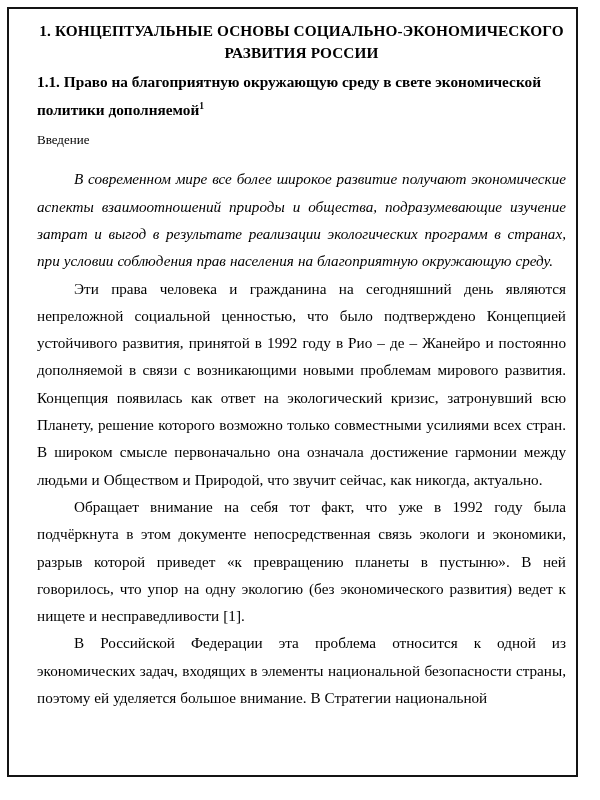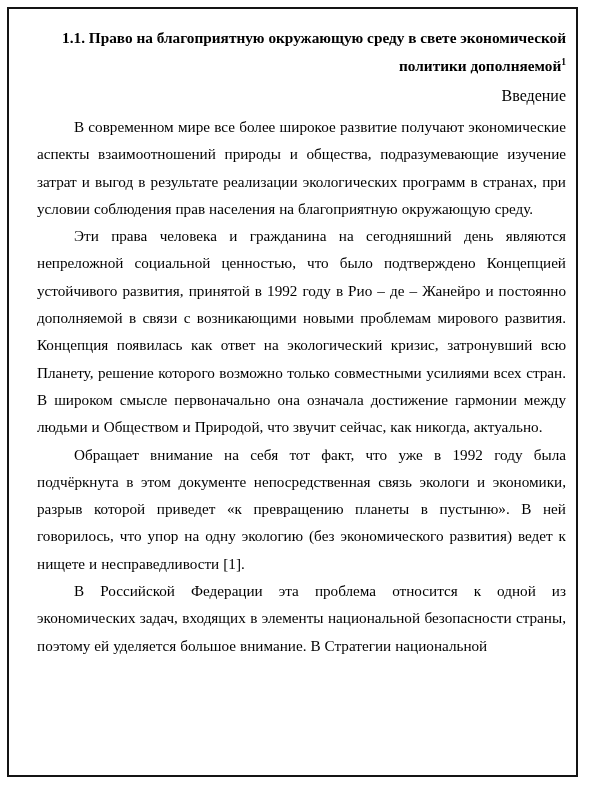--- a/index.html
+++ b/index.html
@@ -47,61 +47,67 @@
     line-height: 22.2px;
     text-align: center;
     margin: 0;
     letter-spacing: 0.1px;
   }
 
   .section-title {
     font-weight: bold;
     font-size: 15.3px;
     line-height: 27.5px;
-    text-align: right;
+    text-align: left;
     margin: 4px 0 0 0;
     font-family: Liberation Serif, serif;
   }
 
   .section-title .fn-sup {
     font-size: 9.5px;
     vertical-align: super;
     line-height: 0;
     font-weight: bold;
   }
 
   .intro-heading {
-    font-size: 16px;
+    font-size: 13px;
     line-height: 27px;
-    text-align: right;
+    text-align: left;
     margin: 3px 0 0 0;
     font-weight: normal;
   }
 
   
   .para {
     font-size: 15.2px;
     line-height: 27.3px;
     text-align: justify;
     text-indent: 37px;
     margin: 0;
     hyphens: none;
     word-spacing: 0.2px;
   }
   .para.first-para {
-    margin-top: 4px;
+    margin-top: 12px;
+    font-style: italic;
   }
 </style>
 </head>
 <body>
 
 <div class="page-sheet">
   <div class="page-inner">
     <div class="doc-body">
 
+      <h1 class="chapter-title">
+        <span>1. КОНЦЕПТУАЛЬНЫЕ ОСНОВЫ СОЦИАЛЬНО-ЭКОНОМИЧЕСКОГО</span>
+        <br>
+        <span>РАЗВИТИЯ РОССИИ</span>
+      </h1>
 
       <h2 class="section-title">
         <span>1.1. Право на благоприятную окружающую среду в свете экономической</span>
         <br>
         <span>политики дополняемой</span><span class="fn-sup">1</span>
       </h2>
 
       <p class="intro-heading">Введение</p>
 
       <p class="para first-para">В современном мире все более широкое развитие получают экономические аспекты взаимоотношений природы и общества, подразумевающие изучение затрат и выгод в результате реализации экологических программ в странах, при условии соблюдения прав населения на благоприятную окружающую среду.</p>

